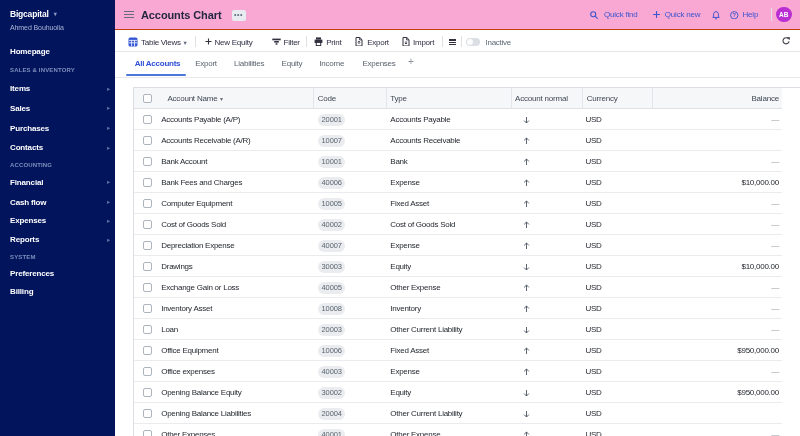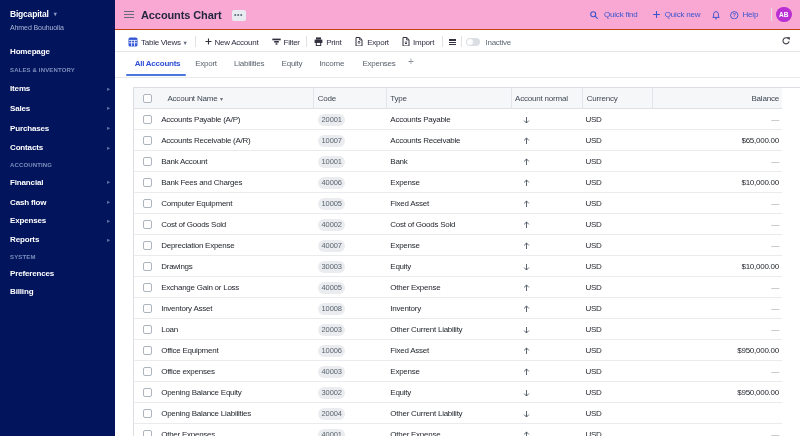--- a/index.html
+++ b/index.html
@@ -110,21 +110,21 @@
       <svg class="ticon" style="left:13px;top:6px;" width="10" height="10" viewBox="0 0 10 10">
           <rect x="0.5" y="0.5" width="9" height="9" rx="1.6" fill="#3658d8"></rect>
           <path d="M1 3.4 H9 M1 5.8 H9 M3.6 3.4 V9.2 M6.5 3.4 V9.2" stroke="#fff" stroke-width="0.8"></path>
         </svg>
       <div class="tool" style="left:26px;">Table Views</div>
       <div class="tool" style="left:68.5px;color:#5f6b7c;font-size:6.5px;top:7.5px;">▾</div>
       <div class="tdiv" style="left:80px;"></div>
       <svg class="ticon" style="left:89.5px;top:6.5px;" width="7" height="7" viewBox="0 0 7 7">
           <path d="M3.5 0.5 V6.5 M0.5 3.5 H6.5" stroke="#30303f" stroke-width="1.1"></path>
         </svg>
-      <div class="tool" style="left:99.5px;">New Account</div>
+      <div class="tool" style="left:99.5px;">New Equity</div>
       <svg class="ticon" style="left:156.5px;top:7px;" width="9" height="7" viewBox="0 0 9 7">
           <rect x="0.3" y="0.6" width="8.4" height="1.7" fill="#30303f"></rect>
           <rect x="2.2" y="3" width="4.6" height="1.6" fill="#30303f"></rect>
           <rect x="3.6" y="5.2" width="1.8" height="1.5" fill="#30303f"></rect>
         </svg>
       <div class="tool" style="left:168.5px;">Filter</div>
       <div class="tdiv" style="left:191px;"></div>
       <svg class="ticon" style="left:199.2px;top:6px;" width="9" height="9" viewBox="0 0 9 9">
           <rect x="2" y="0.4" width="5" height="2.2" fill="#30303f"></rect>
           <rect x="0.6" y="2.6" width="7.8" height="3.4" fill="#30303f"></rect>
@@ -209,21 +209,20 @@
           <div class="cell" style="left:184px;">
             <span class="chip">10007</span>
           </div>
           <div class="cell" style="left:256.3px;">Accounts Receivable</div>
           <div class="cell" style="left:385.5px;width:14px;justify-content:center;">
             <svg width="7" height="8" viewBox="0 0 7 8">
               <path d="M3.5 7 V1 M1.1 3.4 L3.5 1 L5.9 3.4" stroke="#525c68" stroke-width="0.95" fill="none"></path>
             </svg>
           </div>
           <div class="cell" style="left:451.5px;">USD</div>
-          <div class="cell" style="left:517px;width:128px;justify-content:flex-end;">$65,000.00</div>
         </div>
         <div class="row" style="top:63px;">
           <span class="chk" style="top:5.5px;"></span>
           <div class="cell" style="left:27.2px;">Bank Account</div>
           <div class="cell" style="left:184px;">
             <span class="chip">10001</span>
           </div>
           <div class="cell" style="left:256.3px;">Bank</div>
           <div class="cell" style="left:385.5px;width:14px;justify-content:center;">
             <svg width="7" height="8" viewBox="0 0 7 8">

